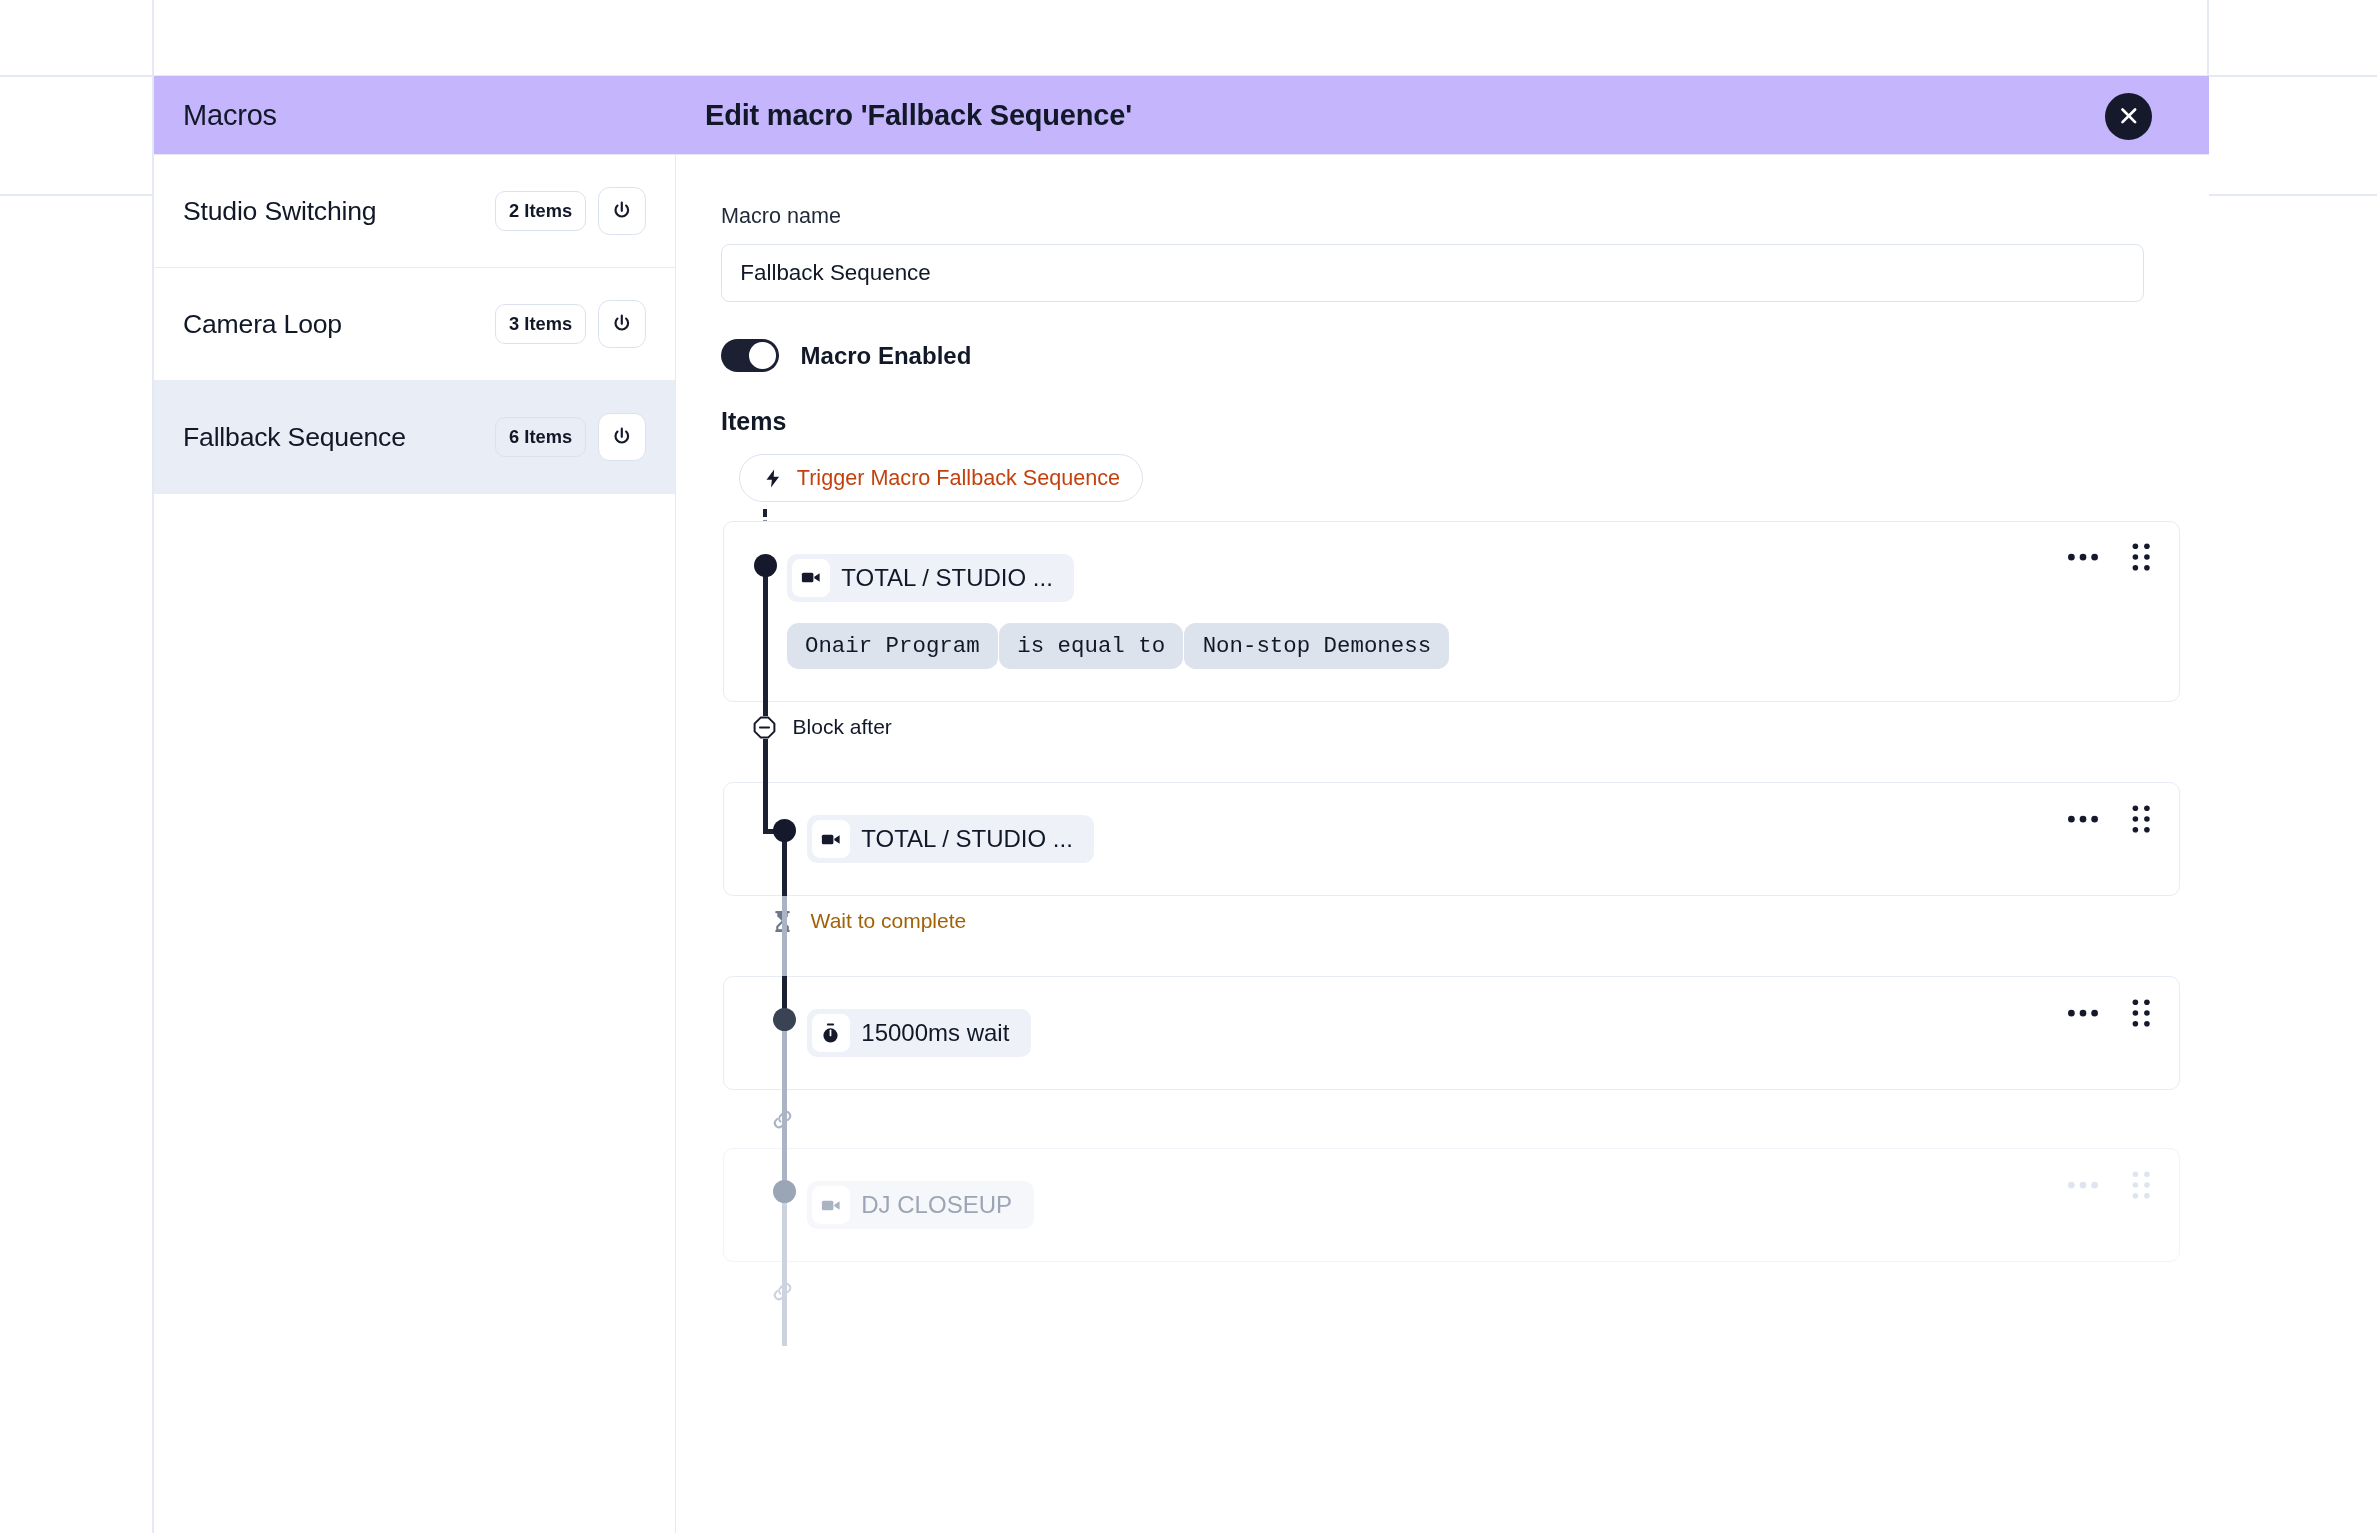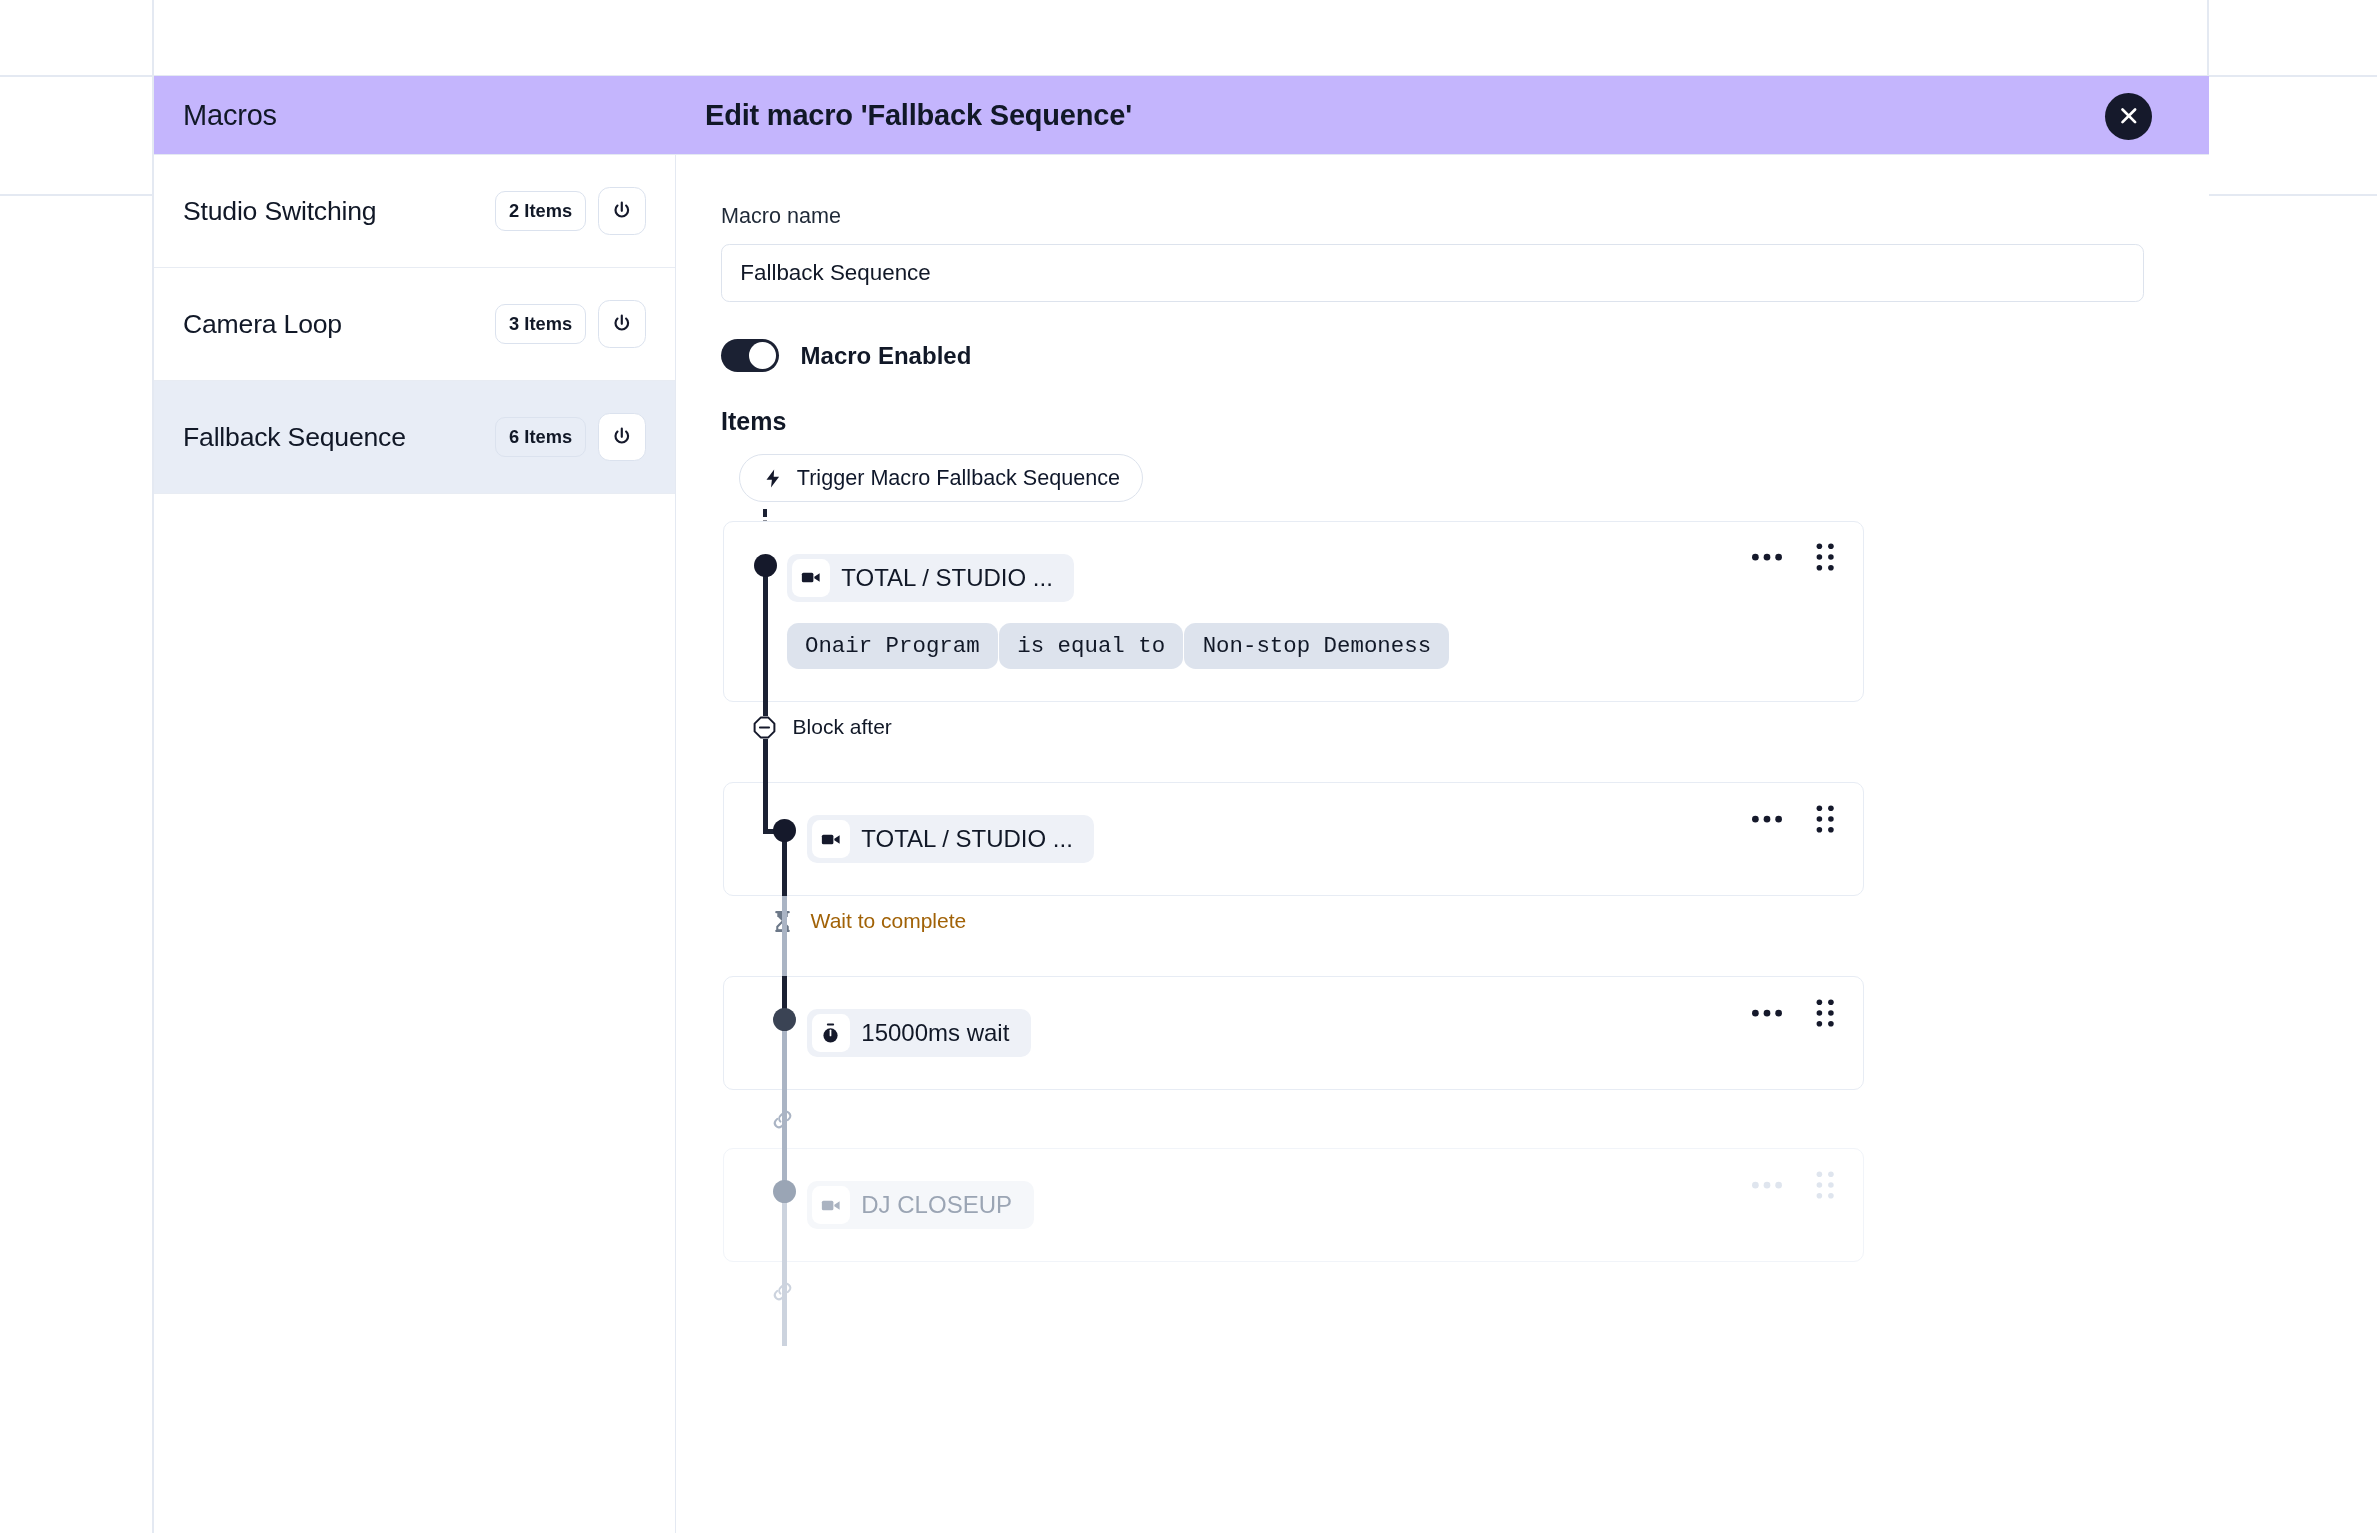--- a/index.html
+++ b/index.html
@@ -102,21 +102,21 @@
 
   .items-heading { margin-top:35px; font-size:25px; font-weight:700; color:#111827; }
 
   
   .flow { position:relative; margin-top:18.3px; width:1423px; }
 
   .trigger-pill {
     display:inline-flex; align-items:center; gap:13.3px;
     border:1.7px solid #dde3ed; border-radius:830px;
     padding:10px 21.6px; background:#ffffff;
-    font-size:21.6px; color:#0f172a; cursor:pointer;
+    font-size:21.6px; color:#c2410c; cursor:pointer;
     margin-left:18.3px;
   }
   .trigger-pill svg { width:21.6px; height:23px; flex:0 0 auto; }
 
   .rail {
     position:absolute; left:42px; width:5px; background:#1b2133;
   }
   .rail.dashed {
     background:none;
     border-left:4.2px dashed #1b2133;
@@ -127,21 +127,21 @@
 
   .node {
     position:absolute; left:33px; width:23px; height:23px; border-radius:50%;
     background:#15192b;
   }
   .node.muted { background:#9aa5b5; }
 
   .card {
     position:relative;
     border:1.7px solid #e7ecf4; border-radius:10px;
-    background:#ffffff; margin-left:1.7px; width:1141px;
+    background:#ffffff; margin-left:1.7px; width:1457px;
     padding:32px 0 32px 0;
   }
   .card.faded { border-color:#f1f4f9; }
 
   .card-inner { position:relative; display:flex; align-items:flex-start; }
   .card-body { flex:1 1 auto; padding-left:63px; }
 
   .action-pill {
     display:inline-flex; align-items:center;
     background:#eef1f7; border-radius:10px;

